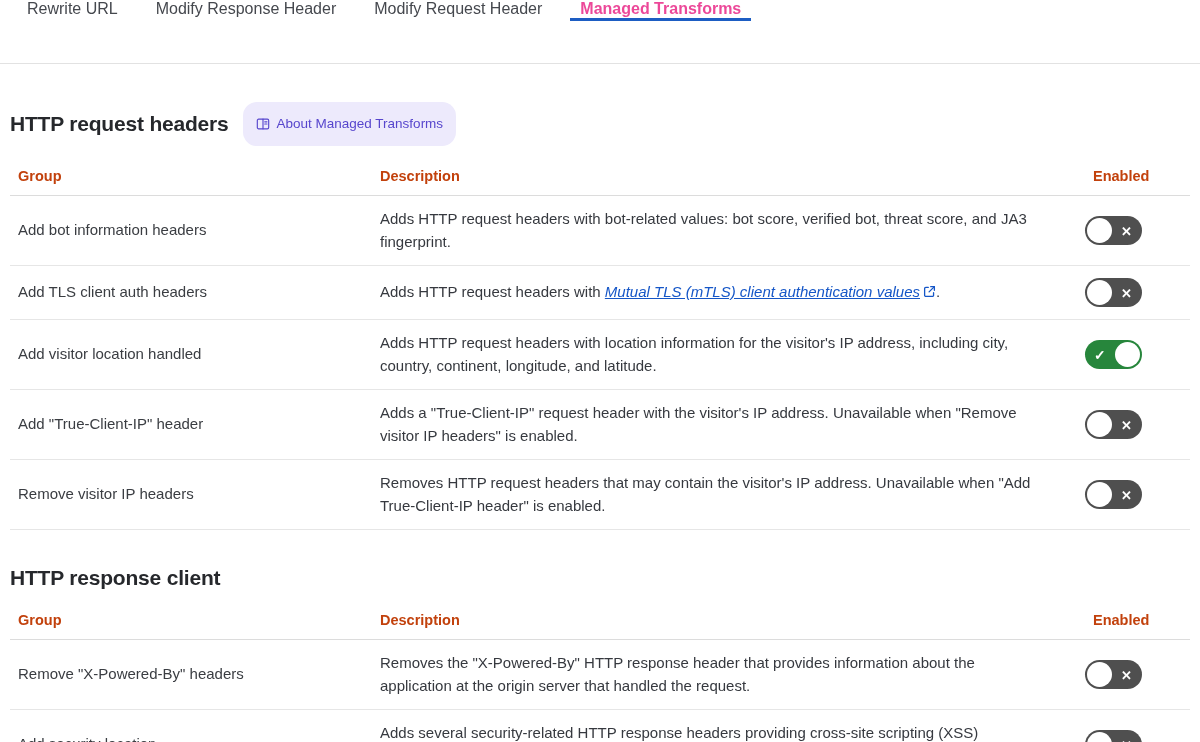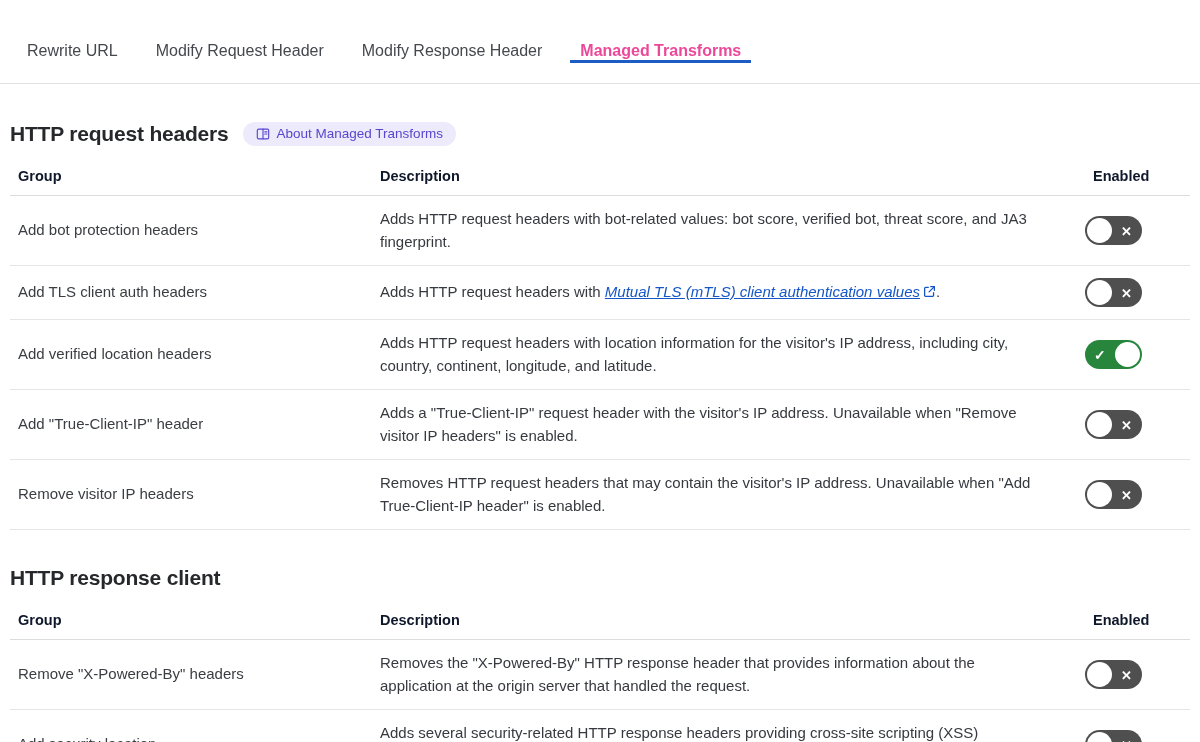--- a/index.html
+++ b/index.html
@@ -8,25 +8,24 @@
     width: 1200px;
     height: 742px;
     font-family: "Liberation Sans", "DejaVu Sans", sans-serif;
     color: #36393f;
     overflow: hidden;
   }
 
   
   .tabbar {
     display: flex;
-    align-items: center;
+    align-items: flex-start;
     padding-left: 17px;
     border-bottom: 1px solid #e2e2e2;
     height: 64px;
-    margin-top: 20px;
   }
   .tab {
     display: flex;
     align-items: center;
     padding: 0 10px;
     margin-right: 18px;
     font-size: 16px;
     color: #45484e;
     cursor: pointer;
     border-bottom: 3px solid transparent;
@@ -54,41 +53,41 @@
     letter-spacing: -0.2px;
   }
   .badge {
     display: inline-flex;
     align-items: center;
     gap: 7px;
     background: #edeafc;
     color: #5746cd;
     border: none;
     border-radius: 14px;
-    padding: 5px 13px;
+    padding: 15px 13px;
     font-size: 13.5px;
     font-family: inherit;
     cursor: pointer;
     line-height: 1;
   }
   .badge svg { display: block; }
 
   
   .table { margin-top: 14px; width: 1180px; }
   .trow {
     display: grid;
     grid-template-columns: 362px 713px 1fr;
     border-bottom: 1px solid #e6e6e6;
     align-items: center;
   }
   .trow.thead { border-bottom: 1px solid #dcdcdc; }
   .th {
     font-size: 14.5px;
     font-weight: 700;
-    color: #0f172a;
+    color: #c2410c;
     padding: 8px 8px 11px 8px;
   }
   .td {
     font-size: 15px;
     color: #3a3d42;
     padding: 12px 8px;
     line-height: 1.5;
   }
   .td.desc { padding-right: 36px; color: #36393f; }
   .td.toggle-cell { padding: 12px 0; }
@@ -133,22 +132,22 @@
   .toggle.off::after { content: "\2715"; right: 10px; font-size: 13px; }
   .toggle.on::after  { content: "\2713"; left: 9px;  font-size: 14px; }
 
   .response-head { margin-top: 36px; }
 </style>
 </head>
 <body>
 
 <nav class="tabbar">
   <div class="tab">Rewrite URL</div>
+  <div class="tab">Modify Response Header</div>
   <div class="tab">Modify Request Header</div>
-  <div class="tab">Modify Response Header</div>
   <div class="tab active">Managed Transforms</div>
 </nav>
 
 <section class="section">
   <div class="section-head">
     <h2 class="section-title">HTTP request headers</h2>
     <button class="badge">
       <span>
         <svg width="14" height="14" viewBox="0 0 16 16" fill="none" stroke="currentColor" stroke-width="1.3" stroke-linecap="round">
           <rect x="1.5" y="2.5" width="13" height="11" rx="1.5"></rect>
@@ -162,21 +161,21 @@
   </div>
 
   <div class="table">
     <div class="trow thead">
       <div class="th">Group</div>
       <div class="th">Description</div>
       <div class="th">Enabled</div>
     </div>
 
     <div class="trow">
-      <div class="td">Add bot protection headers</div>
+      <div class="td">Add bot information headers</div>
       <div class="td desc">Adds HTTP request headers with bot-related values: bot score, verified bot, threat score, and JA3 fingerprint.</div>
       <div class="td toggle-cell">
         <button class="toggle off" role="switch" aria-checked="false">
             <span class="knob"></span>
           </button>
       </div>
     </div>
 
     <div class="trow">
       <div class="td">Add TLS client auth headers</div>
@@ -188,21 +187,21 @@
             </svg></span><span>.</span>
       </div>
       <div class="td toggle-cell">
         <button class="toggle off" role="switch" aria-checked="false">
             <span class="knob"></span>
           </button>
       </div>
     </div>
 
     <div class="trow">
-      <div class="td">Add verified location headers</div>
+      <div class="td">Add visitor location handled</div>
       <div class="td desc">Adds HTTP request headers with location information for the visitor's IP address, including city, country, continent, longitude, and latitude.</div>
       <div class="td toggle-cell">
         <button class="toggle on" role="switch" aria-checked="true">
             <span class="knob"></span>
           </button>
       </div>
     </div>
 
     <div class="trow">
       <div class="td">Add "True-Client-IP" header</div>

